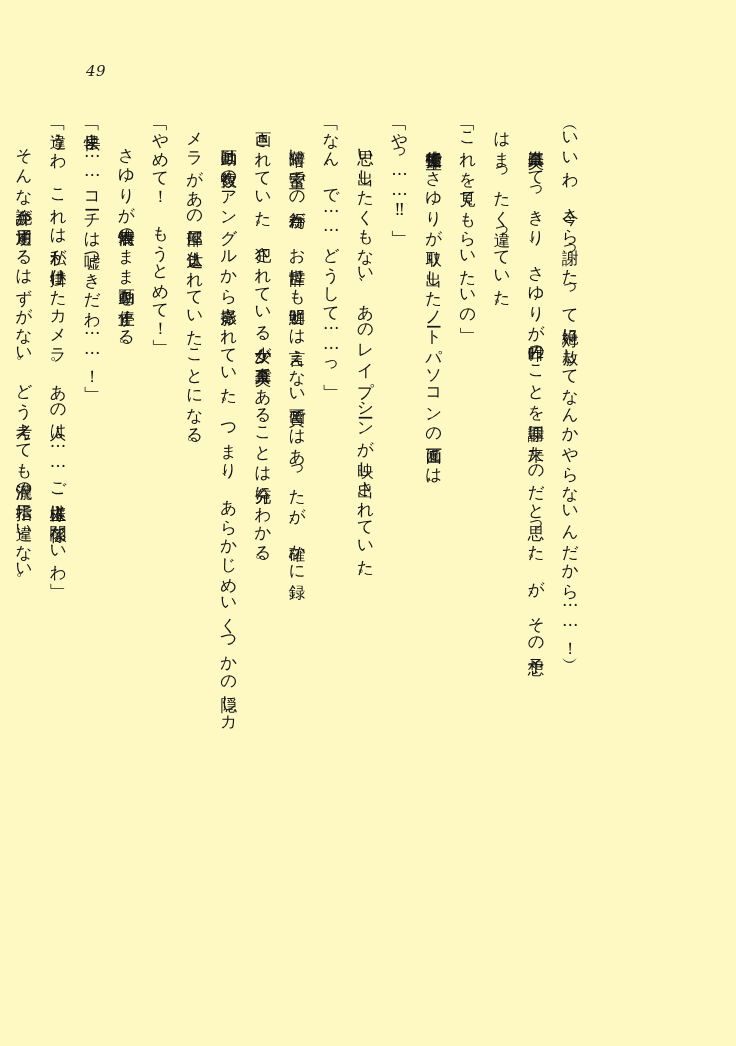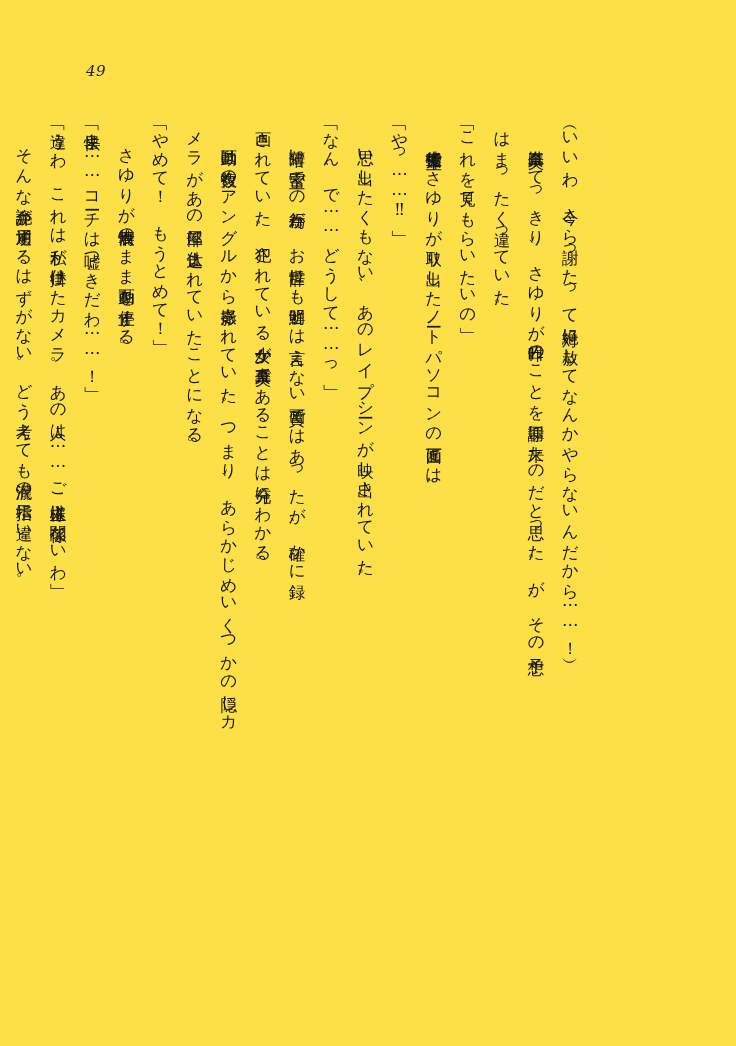--- a/index.html
+++ b/index.html
@@ -4,21 +4,21 @@
 <style>
   html, body {
     margin: 0;
     padding: 0;
     background: #ffffff;
   }
   .page {
     position: relative;
     width: 736px;
     height: 1046px;
-    background: #fde047;
+    background: #fef9c3;
     overflow: hidden;
     font-family: "DejaVu Serif", "Liberation Serif", serif;
     color: #1a1a1a;
   }
   .page-number {
     position: absolute;
     top: 62px;
     left: 86px;
     font-size: 15px;
     font-family: "DejaVu Serif", "Liberation Serif", serif;

